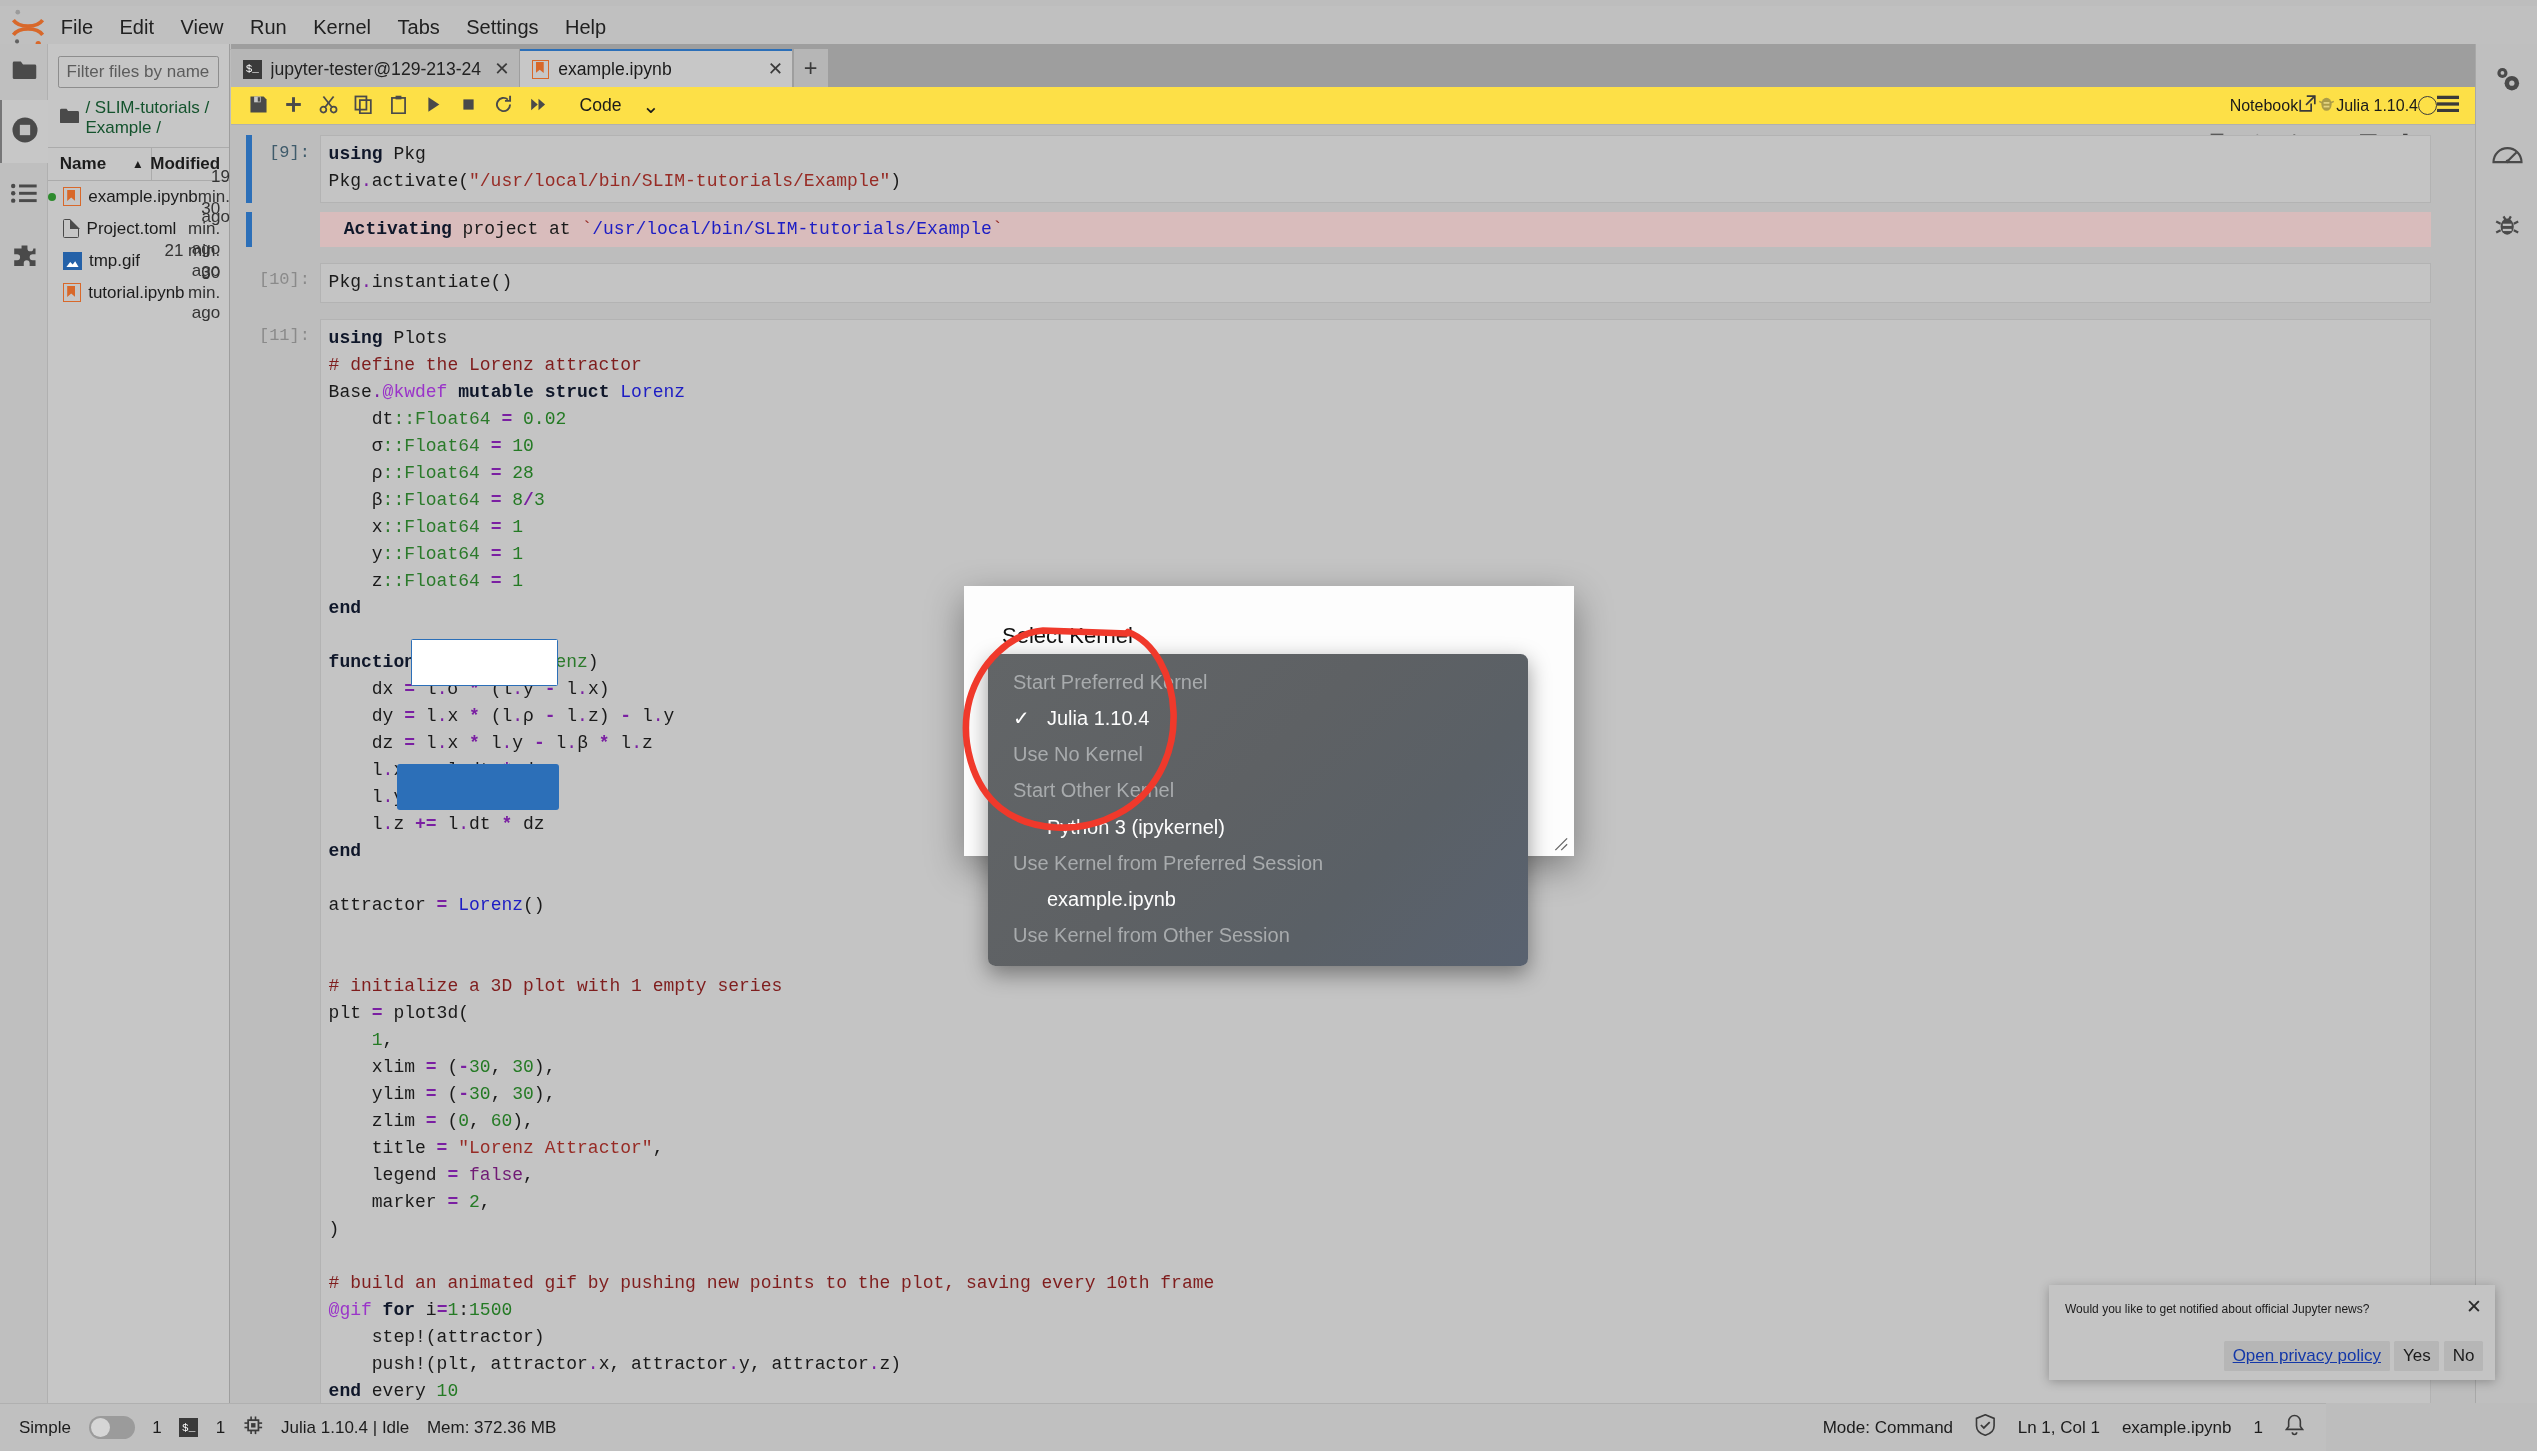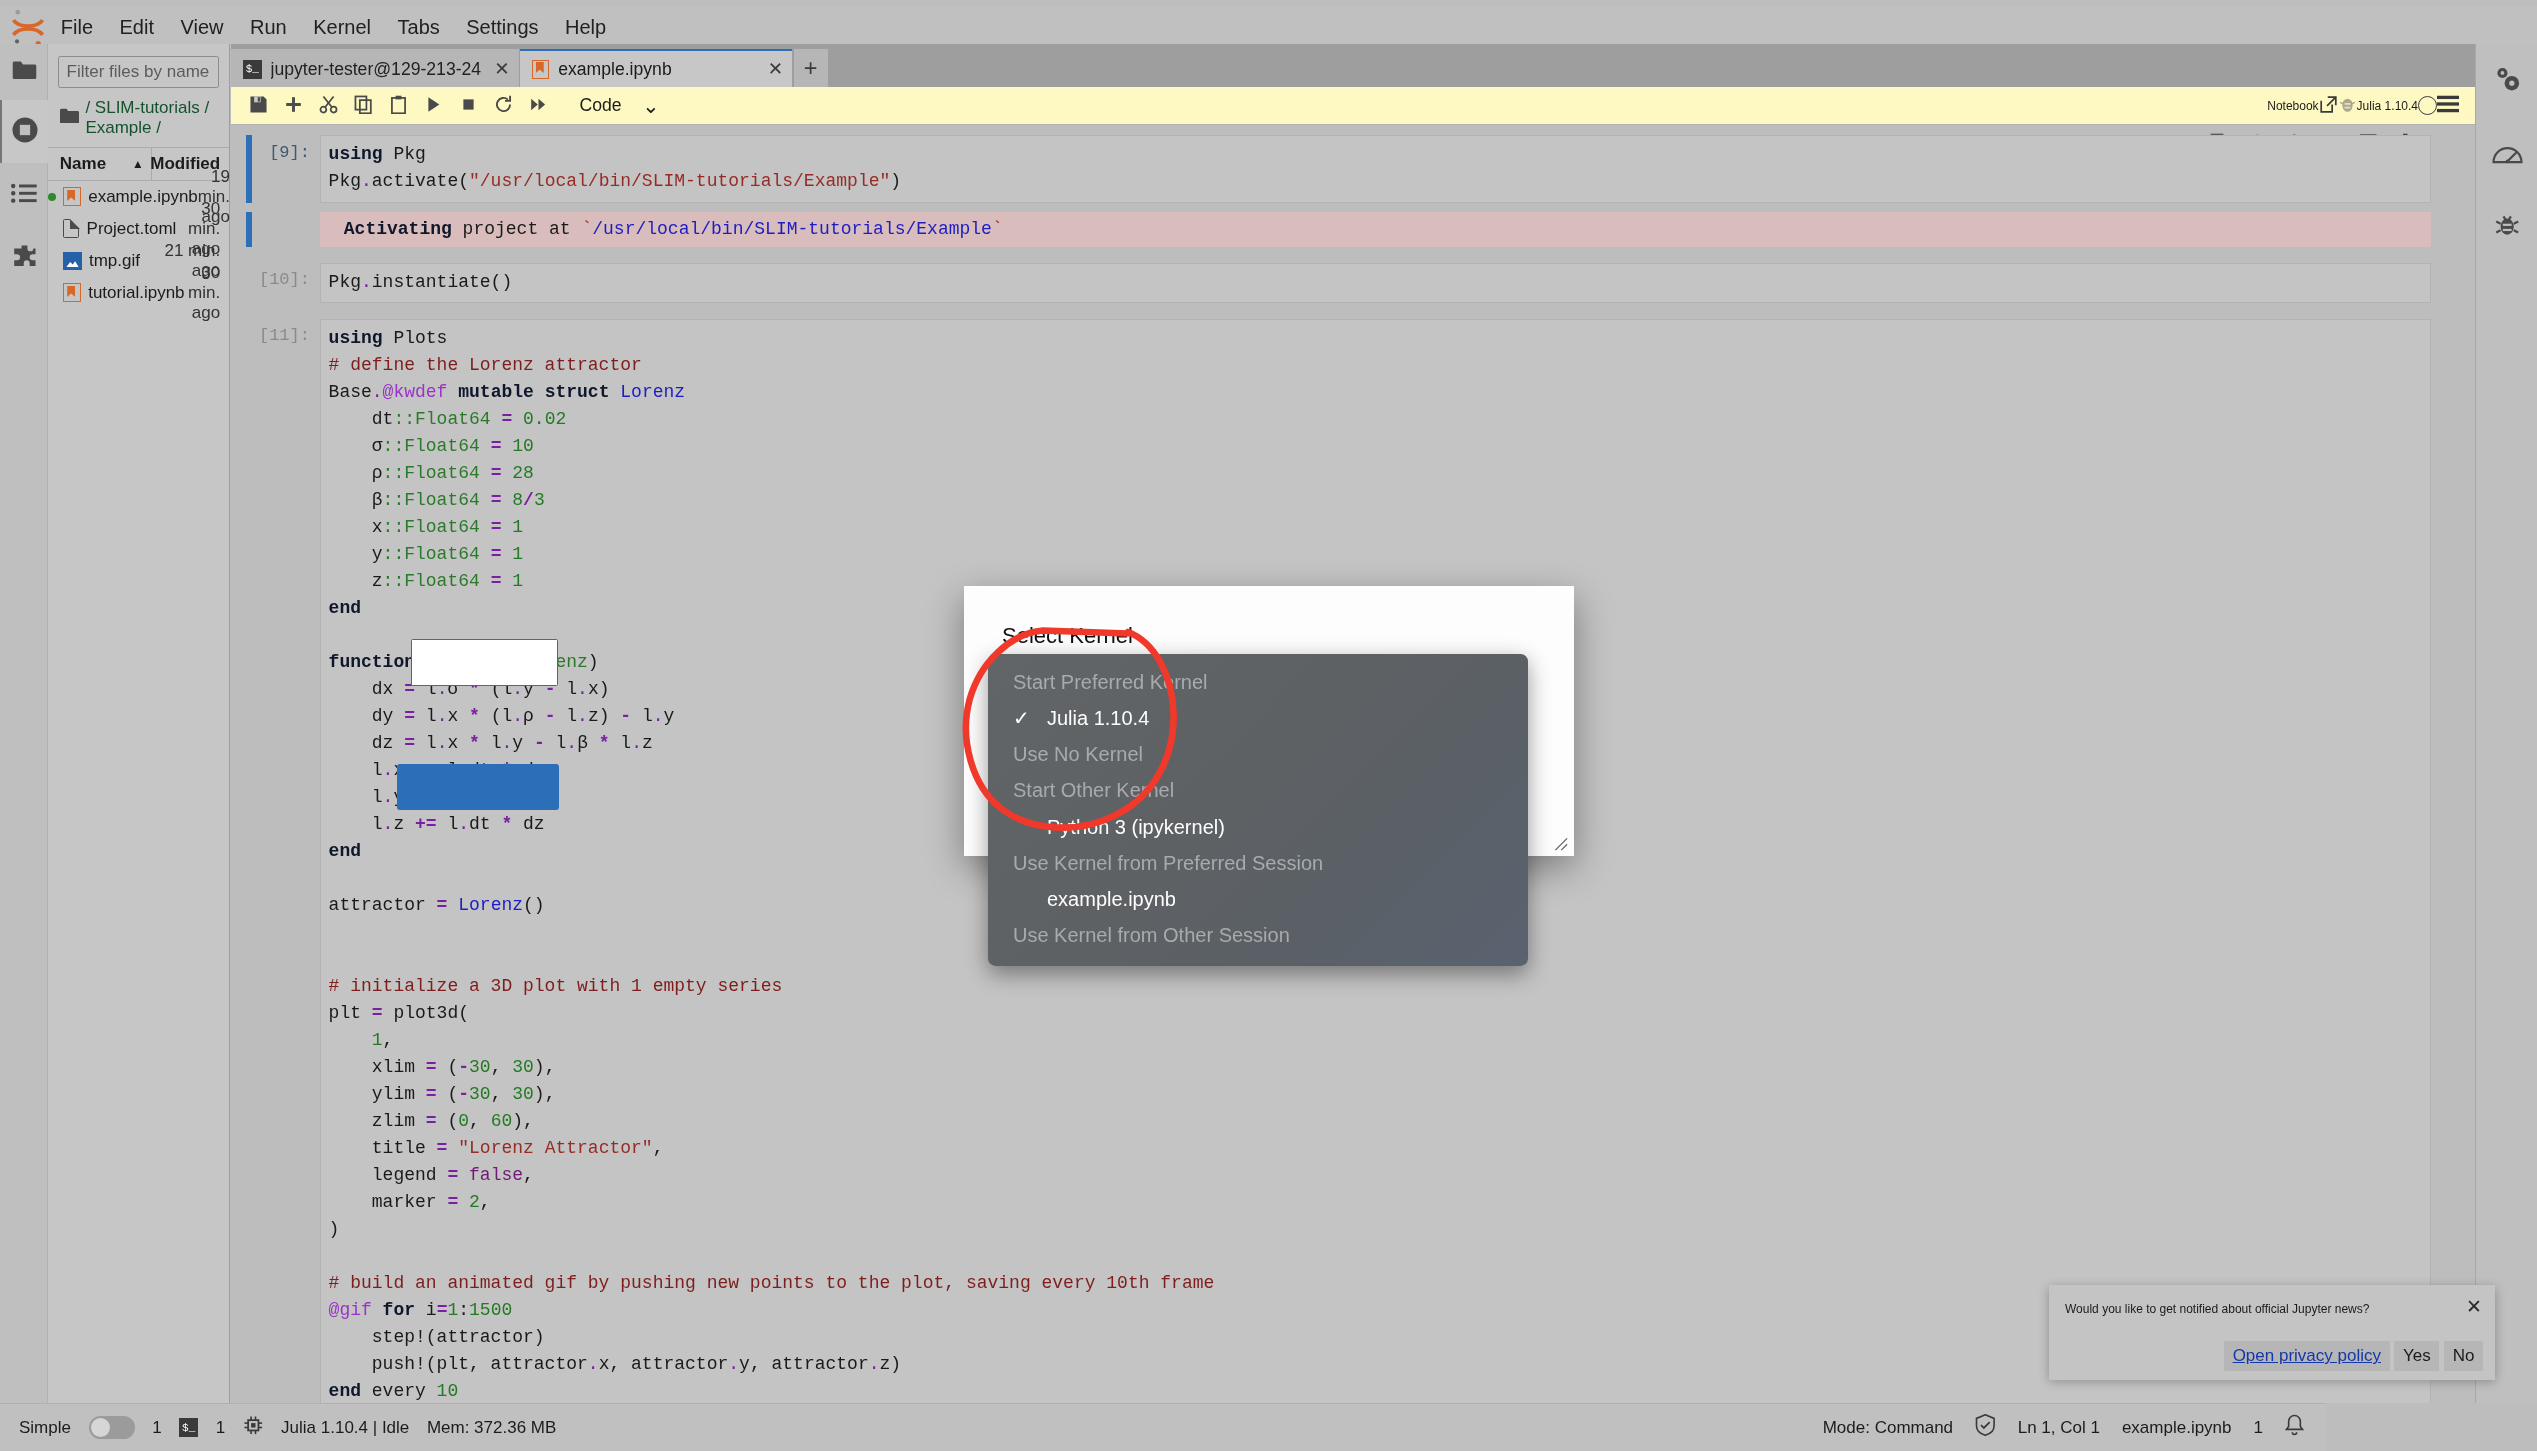--- a/index.html
+++ b/index.html
@@ -96,29 +96,29 @@
   .tab.inactive { background: #b6b6b6; color:#222; }
   .tab.active { background: #c7c7c7; border-top: 2.9px solid #2c6fb8; }
   .tab .tname{ white-space:nowrap; overflow:hidden; text-overflow:clip; }
   .tab .tclose { font-size:18.4px; color:#3a3a3a; margin-left:4.4px; }
   .ic-term { width:19px;height:19px;background:#3a3a3a;color:#fff;font-size:11px;
              display:flex;align-items:center;justify-content:center;font-family:"Liberation Mono",monospace;flex:0 0 19px;}
   #tab-add { width:34px;height:38px;display:flex;align-items:center;justify-content:center;background:#b6b6b6;font-size:23.5px;color:#3a3a3a;}
 
   
   #nbtoolbar {
-    position:absolute; left:0; top:43px; width:100%; height:38px; background:#fef9c3;
+    position:absolute; left:0; top:43px; width:100%; height:38px; background:#fde047;
     display:flex; align-items:center; padding-left: 10.3px; border-bottom:0.7px solid #b0b0b0;justify-content:center;
   }
   .tb-btn { width: 35px; height: 32px; display:flex;align-items:center;justify-content:center; cursor:default; }
   #celltype {
     margin-left: 16px; display:flex; align-items:center; gap: 20.6px; font-size:17.6px; color:#1b1b1b;
     padding: 2.9px 7.3px;
   }
-  #nbtoolbar-right { margin-left:auto; display:flex;align-items:center; padding-right:16px; font-size:12px;color:#1b1b1b;}
+  #nbtoolbar-right { margin-left:auto; display:flex;align-items:center; padding-right:16px; font-size:16px;color:#1b1b1b;}
   .kernel-idle { width:19px;height:19px;border:1.8px solid #3c3c3c;border-radius:50%;}
 
   
   #nbbody {
     position:absolute; left:0; top:81px; width:100%; height:1278px; background:#bdbdbd;
     overflow:hidden;
   }
   .cellrow { display:flex; position:relative; padding: 0 0 0 0; }
   .cell-bar { width:6.6px; background:#2c6fb8; margin-left:14.7px; flex:0 0 6.6px; }
   .cell-bar.blank { background:transparent; }

